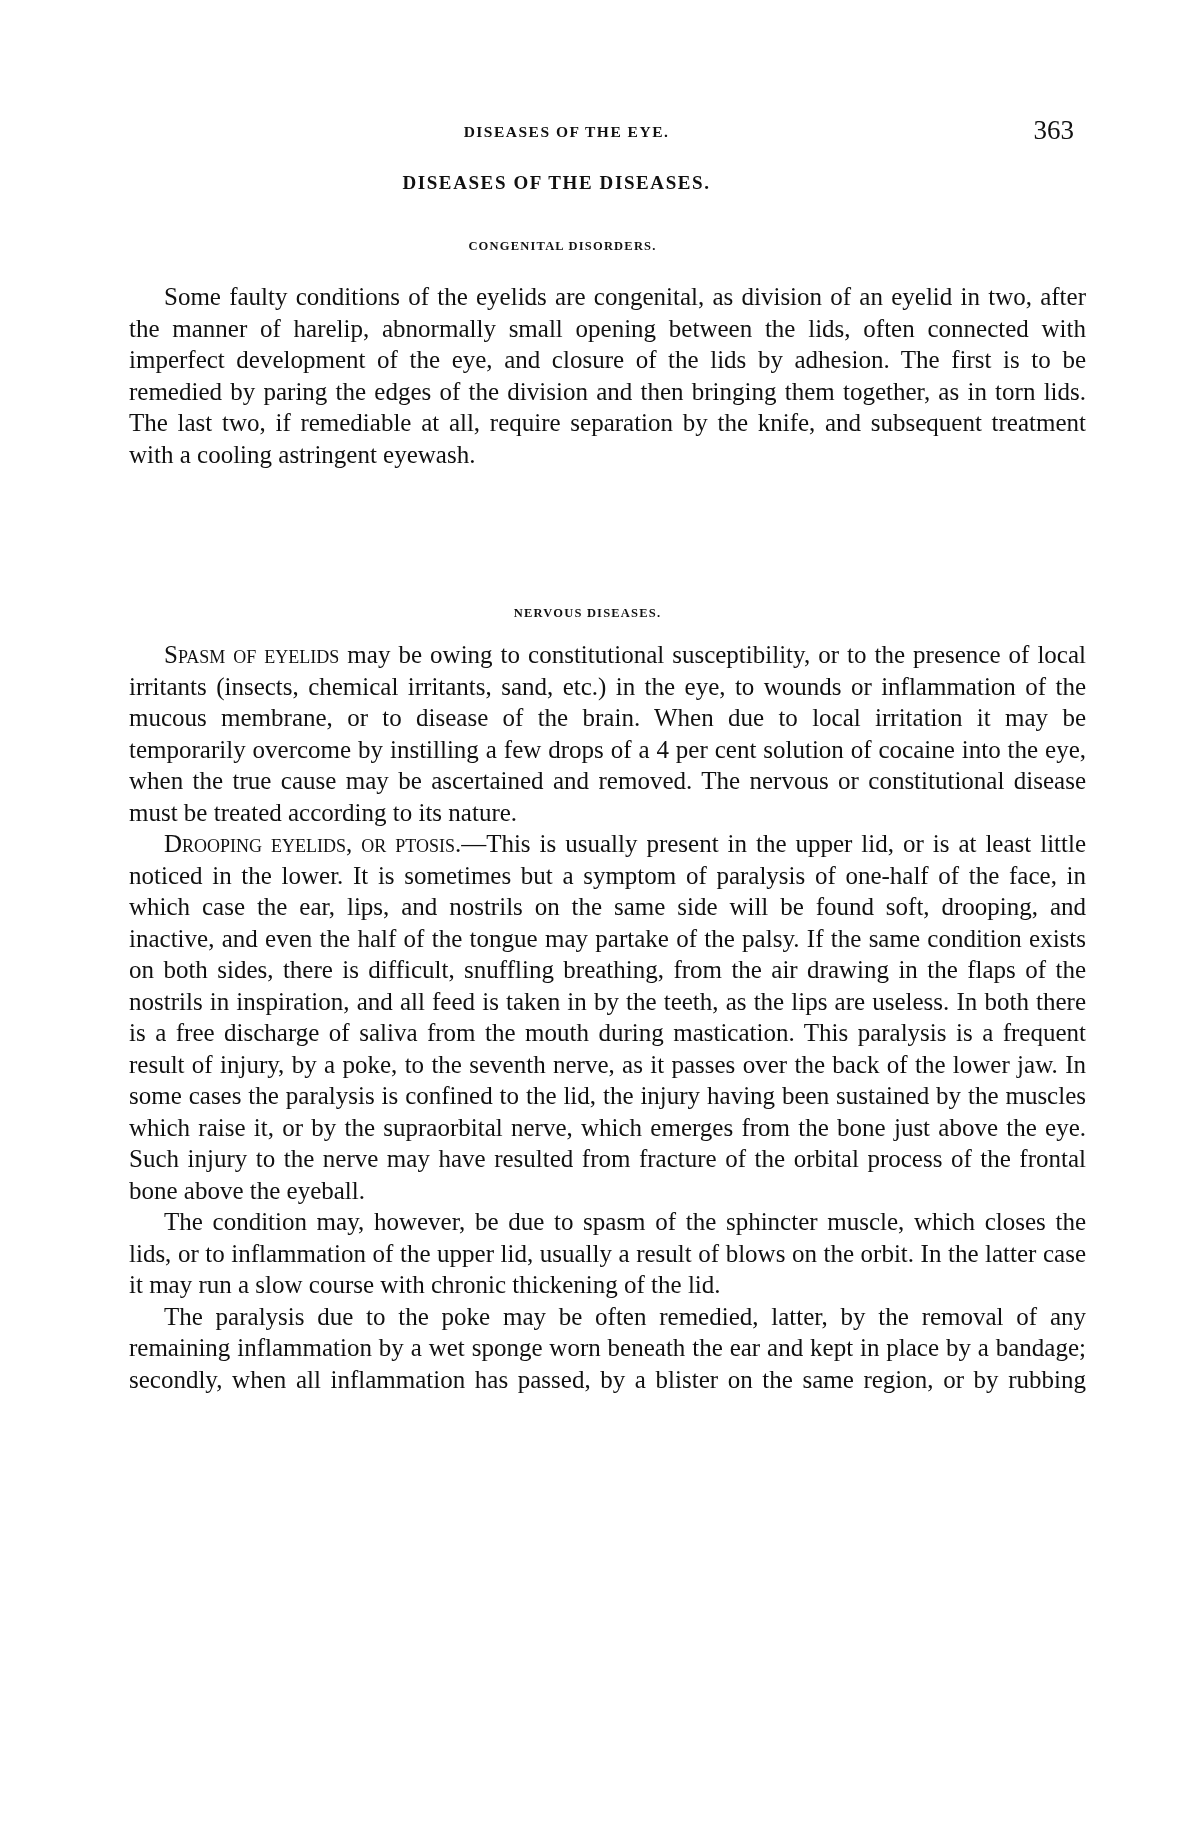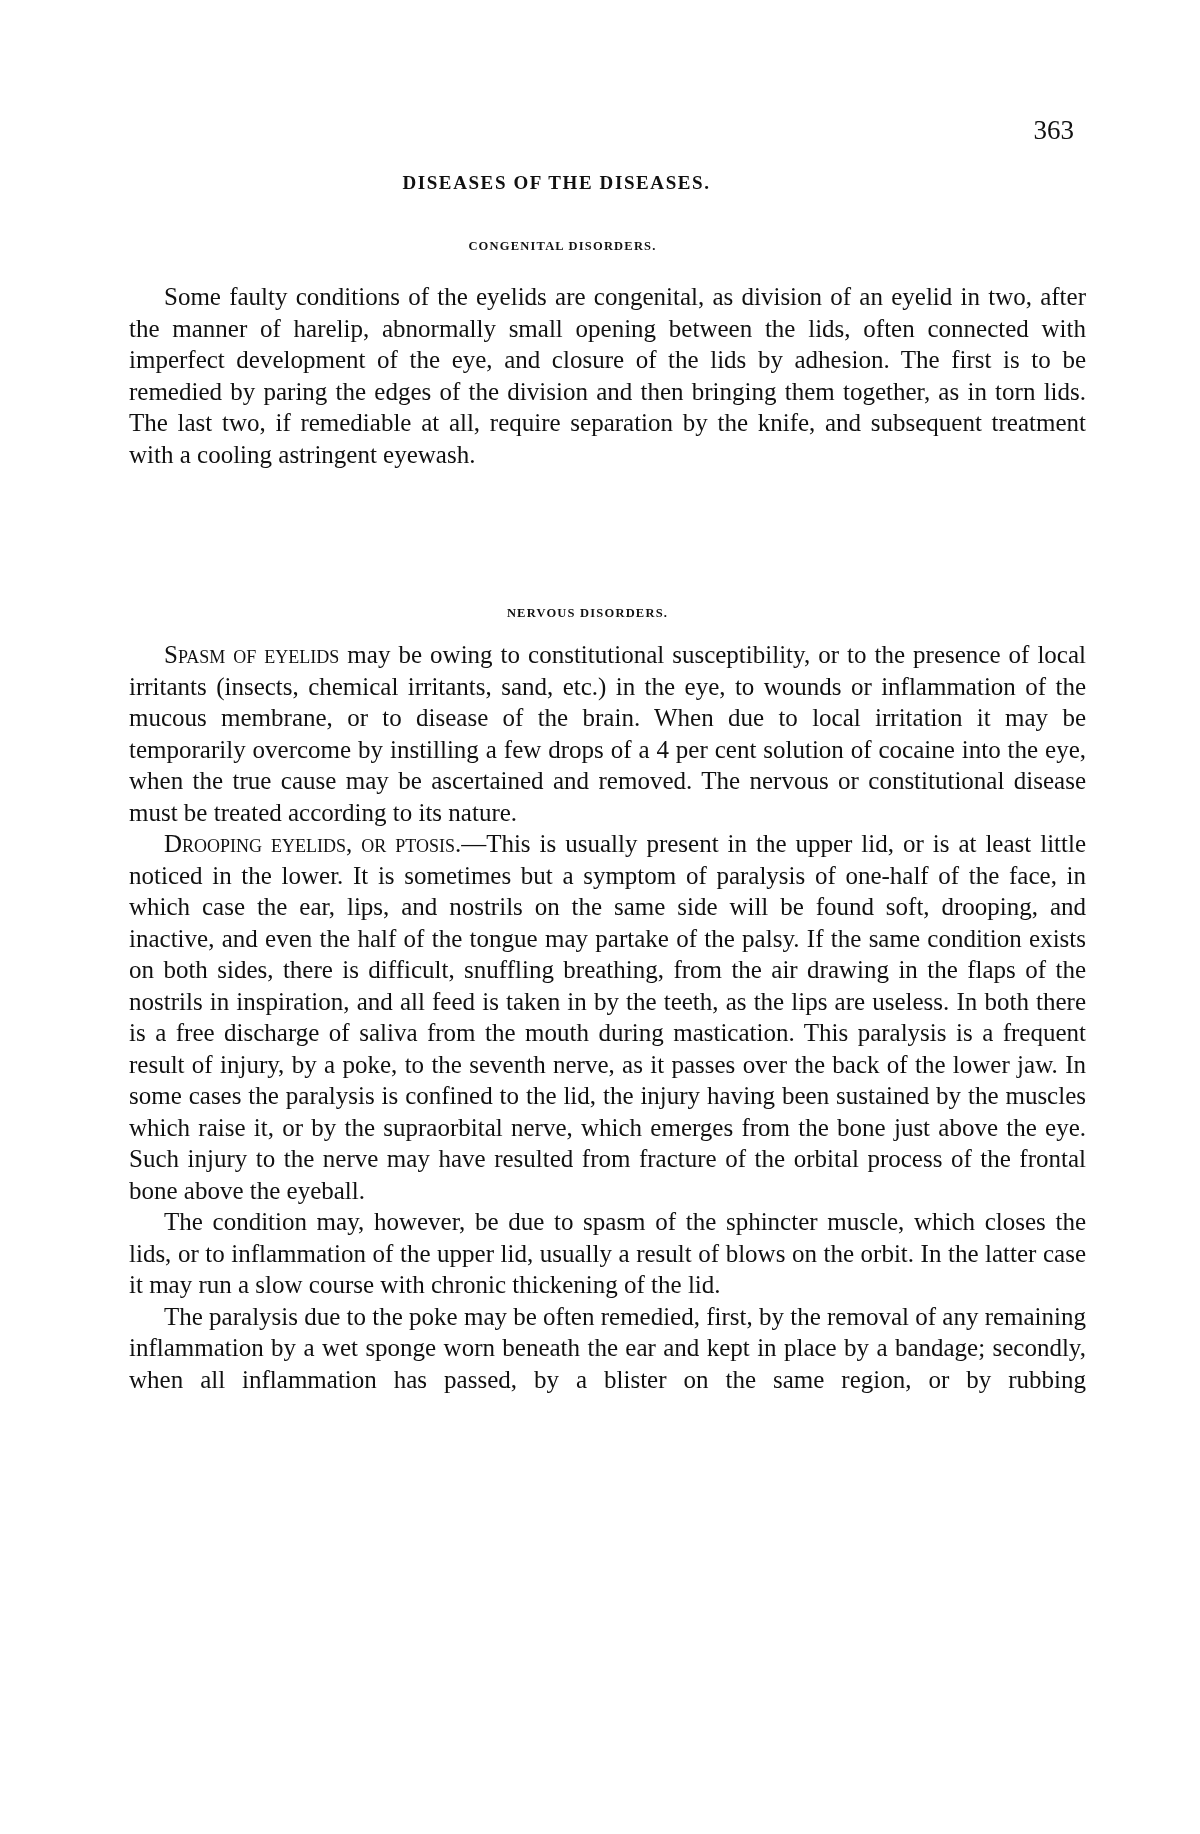--- a/index.html
+++ b/index.html
@@ -98,33 +98,34 @@
     .sc {
       font-variant: small-caps;
     }
   </style>
 </head>
 <body>
 
 <div class="page">
 
   <div class="running-head">
+    <div class="running-title">DISEASES OF THE EYE.</div>
     <div class="page-number">363</div>
   </div>
 
   <h1 class="chapter-title" style="margin:0;">DISEASES OF THE DISEASES.</h1>
 
   <h2 class="section-heading" id="sec-congenital">CONGENITAL DISORDERS.</h2>
 
   <div class="block" id="block-1">
     <p><span class="sc"></span><span>Some faulty conditions of the eyelids are congenital, as division of an eyelid in two, after the manner of harelip, abnormally small opening between the lids, often connected with imperfect development of the eye, and closure of the lids by adhesion. The first is to be remedied by paring the edges of the division and then bringing them together, as in torn lids. The last two, if remediable at all, require separation by the knife, and subsequent treatment with a cooling astringent eyewash.</span></p>
   </div>
 
-  <h2 class="section-heading" id="sec-nervous">NERVOUS DISORDERS.</h2>
+  <h2 class="section-heading" id="sec-nervous">NERVOUS DISEASES.</h2>
 
   <div class="block" id="block-2">
     <p><span class="sc">Spasm of eyelids</span><span> may be owing to constitutional susceptibility, or to the presence of local irritants (insects, chemical irritants, sand, etc.) in the eye, to wounds or inflammation of the mucous membrane, or to disease of the brain. When due to local irritation it may be temporarily overcome by instilling a few drops of a 4 per cent solution of cocaine into the eye, when the true cause may be ascertained and removed. The nervous or constitutional disease must be treated according to its nature.</span></p>
     <p><span class="sc">Drooping eyelids, or ptosis.</span><span>—This is usually present in the upper lid, or is at least little noticed in the lower. It is sometimes but a symptom of paralysis of one-half of the face, in which case the ear, lips, and nostrils on the same side will be found soft, drooping, and inactive, and even the half of the tongue may partake of the palsy. If the same condition exists on both sides, there is difficult, snuffling breathing, from the air drawing in the flaps of the nostrils in inspiration, and all feed is taken in by the teeth, as the lips are useless. In both there is a free discharge of saliva from the mouth during mastication. This paralysis is a frequent result of injury, by a poke, to the seventh nerve, as it passes over the back of the lower jaw. In some cases the paralysis is confined to the lid, the injury having been sustained by the muscles which raise it, or by the supraorbital nerve, which emerges from the bone just above the eye. Such injury to the nerve may have resulted from fracture of the orbital process of the frontal bone above the eyeball.</span></p>
     <p><span class="sc"></span><span>The condition may, however, be due to spasm of the sphincter muscle, which closes the lids, or to inflammation of the upper lid, usually a result of blows on the orbit. In the latter case it may run a slow course with chronic thickening of the lid.</span></p>
-    <p style="text-align:justify;text-align-last:justify;"><span class="sc"></span><span>The paralysis due to the poke may be often remedied, first, by the removal of any remaining inflammation by a wet sponge worn beneath the ear and kept in place by a bandage; secondly, when all inflammation has passed, by a blister on the same region, or by rubbing</span></p>
+    <p style="text-align:justify;text-align-last:justify;"><span class="sc"></span><span>The paralysis due to the poke may be often remedied, latter, by the removal of any remaining inflammation by a wet sponge worn beneath the ear and kept in place by a bandage; secondly, when all inflammation has passed, by a blister on the same region, or by rubbing</span></p>
   </div>
 
 </div>
 
 </body></html>

